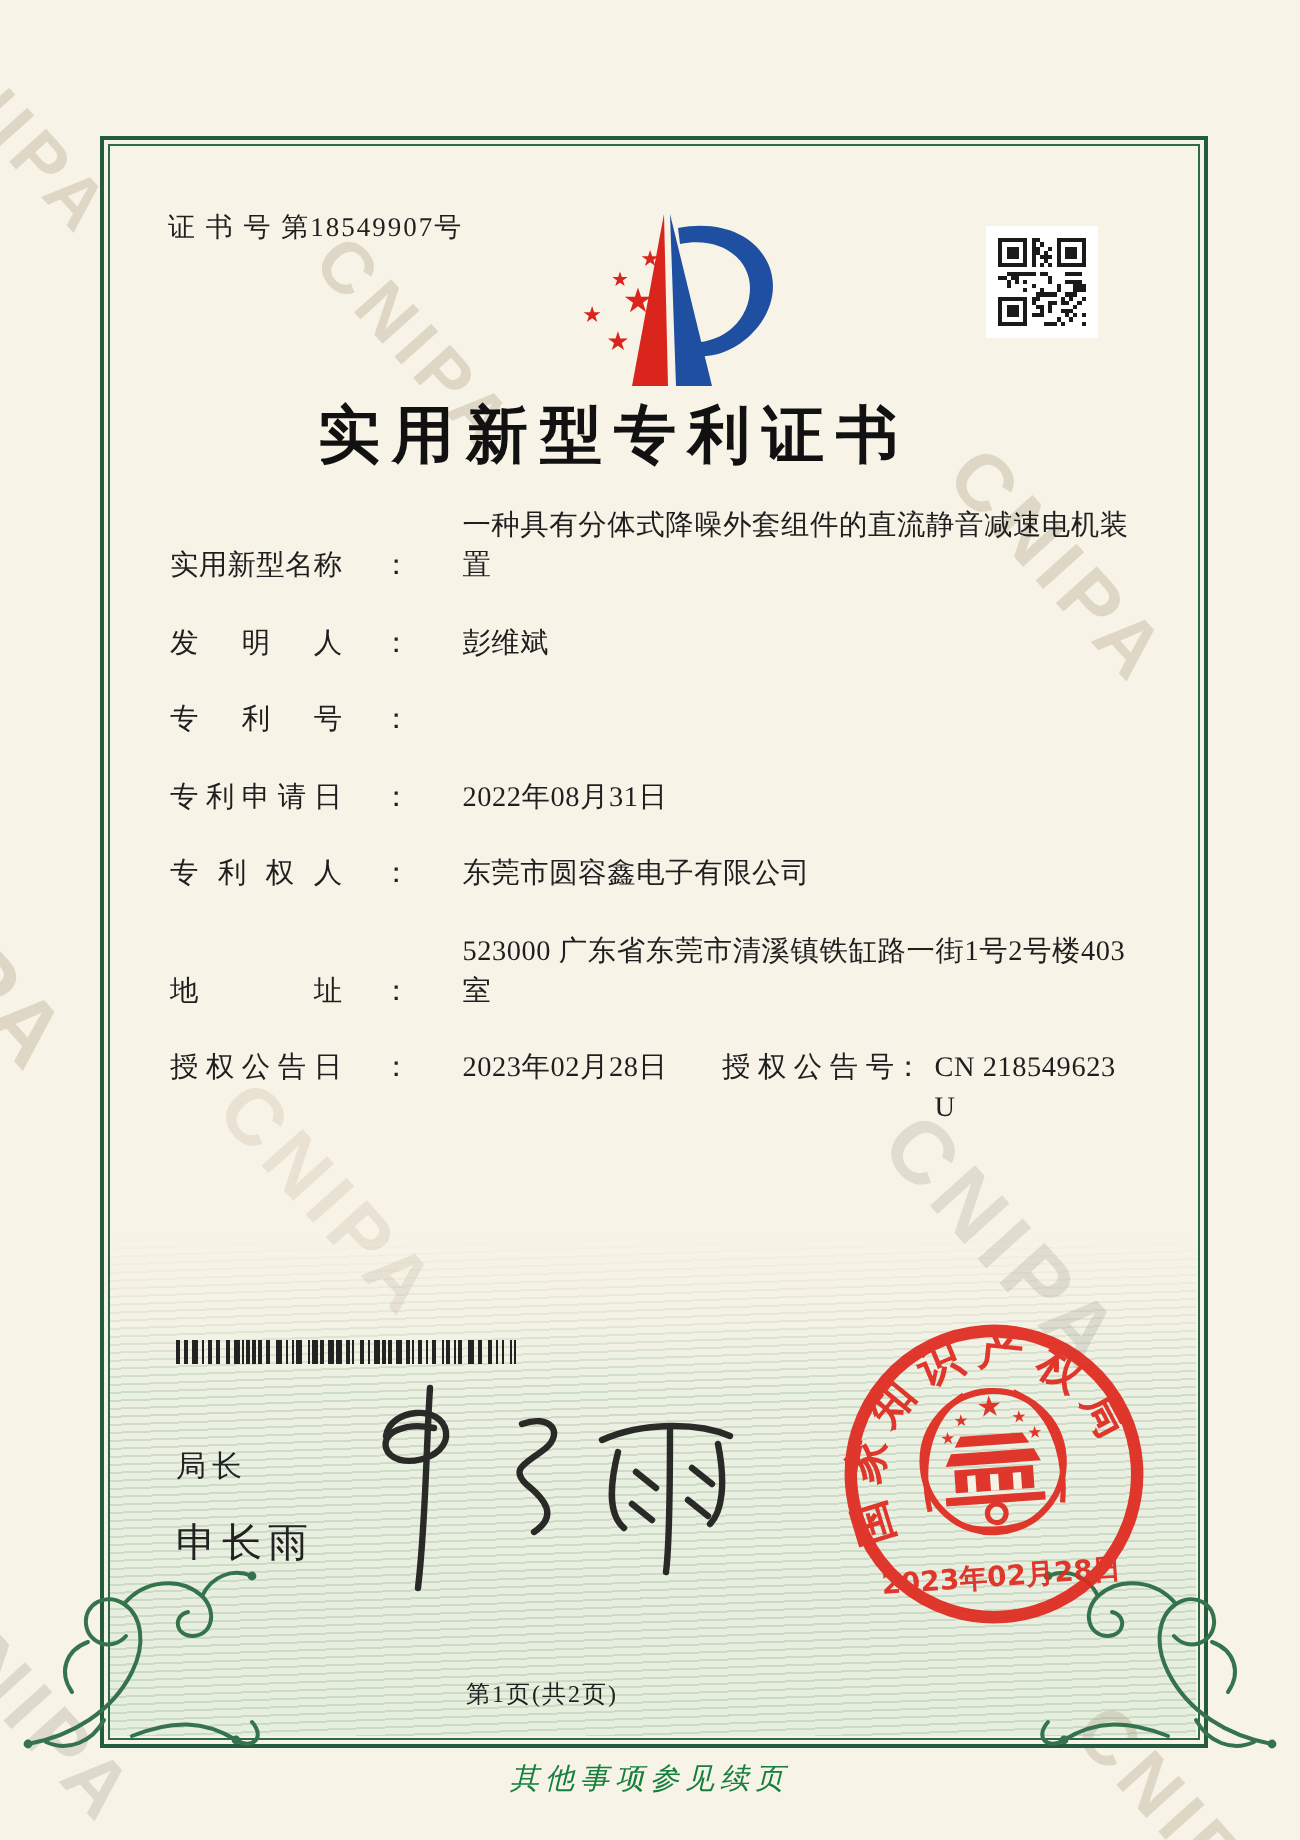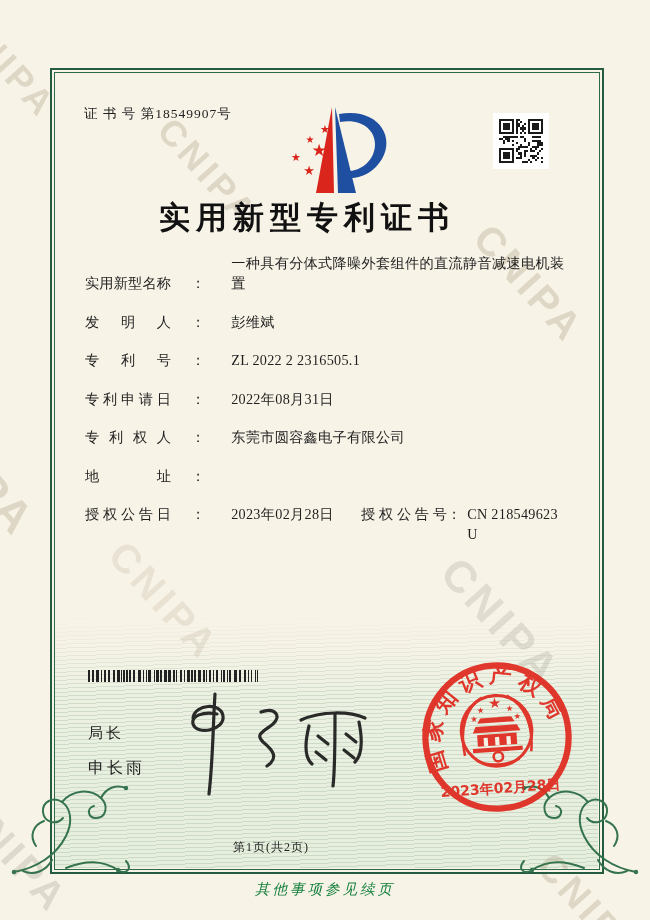--- a/index.html
+++ b/index.html
@@ -41,21 +41,21 @@
   .flabel{display:inline-block;width:86px;text-align:justify;text-align-last:justify;flex:none;}
   .fcolon{flex:none;margin-right:6px;}
   .fvalue{letter-spacing:.3px;}
   .fpair2{position:absolute;left:276px;top:0;display:flex;}
   #paras{left:85px;top:527px;width:483px;font-size:13.2px;line-height:19.5px;
          font-style:italic;color:#2b2b2b;}
   #paras p{margin:0 0 6px 0;text-indent:2em;letter-spacing:.5px;}
   #barcode{left:88px;top:670px;line-height:0;}
   #post-title{left:88px;top:724px;font-size:15px;letter-spacing:3px;color:#222;
               font-family:"Liberation Sans","DejaVu Sans",sans-serif;}
-  #post-name{left:88px;top:758px;font-size:16px;letter-spacing:3px;color:#222;
+  #post-name{left:88px;top:758px;font-size:20px;letter-spacing:3px;color:#222;
              font-family:"Liberation Sans","DejaVu Sans",sans-serif;}
   #sig{left:163px;top:690px;}
   #seal{left:414px;top:654px;}
   #pageno{left:0;top:839px;width:542px;text-align:center;font-size:12px;letter-spacing:1px;}
   #note{left:0;top:880px;width:650px;text-align:center;font-size:14.5px;font-style:italic;
         letter-spacing:3px;color:#15803d;}
 </style>
 </head>
 <body>
 
@@ -243,35 +243,35 @@
       <span class="fvalue">一种具有分体式降噪外套组件的直流静音减速电机装置</span>
     </div>
     <div class="frow">
       <span class="flabel">发明人</span>
         <span class="fcolon">：</span>
       <span class="fvalue">彭维斌</span>
     </div>
     <div class="frow">
       <span class="flabel">专利号</span>
         <span class="fcolon">：</span>
-      <span class="fvalue">ZL 2022 2 2316505.1</span>
     </div>
     <div class="frow">
       <span class="flabel">专利申请日</span>
         <span class="fcolon">：</span>
       <span class="fvalue">2022年08月31日</span>
     </div>
     <div class="frow">
       <span class="flabel">专利权人</span>
         <span class="fcolon">：</span>
       <span class="fvalue">东莞市圆容鑫电子有限公司</span>
     </div>
     <div class="frow">
       <span class="flabel">地址</span>
         <span class="fcolon">：</span>
+      <span class="fvalue">523000 广东省东莞市清溪镇铁缸路一街1号2号楼403室</span>
     </div>
     <div class="frow">
       <span class="flabel">授权公告日</span>
         <span class="fcolon">：</span>
       <span class="fvalue">2023年02月28日</span>
       <span class="fpair2">
         <span class="flabel">授权公告号</span>
           <span class="fcolon">：</span>
         <span class="fvalue">CN 218549623 U</span>
       </span>

